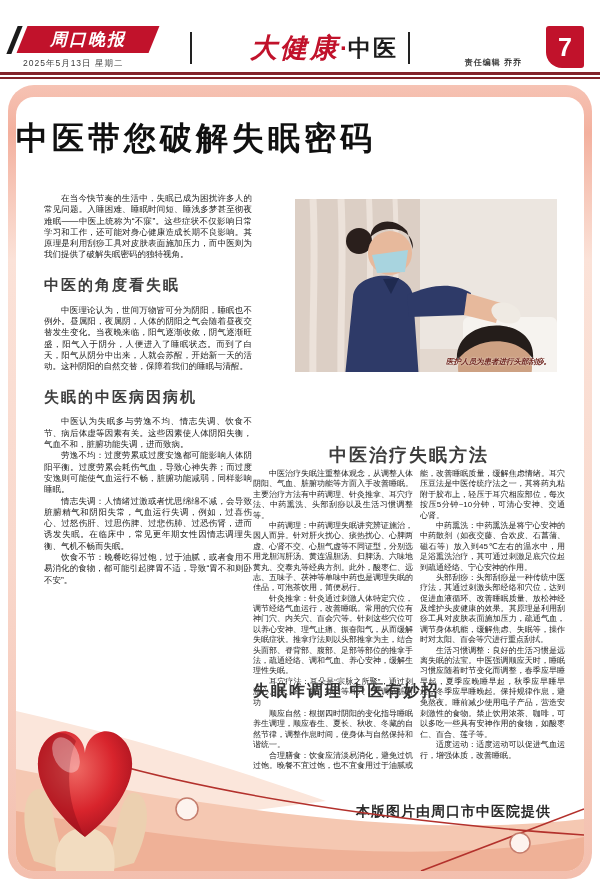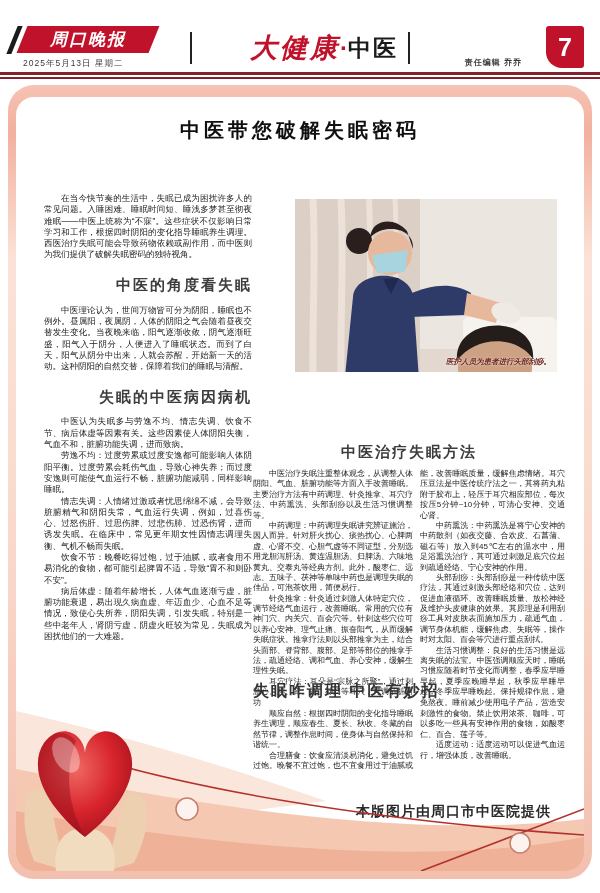--- a/index.html
+++ b/index.html
@@ -19,34 +19,34 @@
   .editor { position:absolute; right:78px; top:57px; font-size:8px; font-weight:bold; color:#3a3a3a; letter-spacing:1px; }
   .page-num { position:absolute; right:16px; top:26px; width:38px; height:42px; background:#c1122b; color:#fff; font-size:25px; font-weight:bold; display:flex; align-items:center; justify-content:center; border-radius:3px 3px 3px 16px; }
   .rule-top { position:absolute; left:0; right:0; top:72px; height:2.5px; background:#82222a; }
   .rule-bottom { position:absolute; left:0; right:0; top:77px; height:1.5px; background:#82222a; }
 
   
   .panel-frame { position:absolute; left:8px; top:85px; width:584px; height:794px; border-radius:26px;
     background:linear-gradient(180deg,#f6c3b4 0%,#f3b09e 6%,#fbe2d8 22%,#f9d8cc 60%,#f3bfae 100%); }
   .panel { position:absolute; left:16px; top:97px; width:568px; height:774px; background:#fff; border-radius:18px; overflow:hidden; }
 
-  .headline { position:absolute; left:0; right:0; top:20px; text-align:center; font-size:20px; font-weight:900; color:#101010; letter-spacing:4px; }
+  .headline { position:absolute; left:0; right:0; top:20px; font-size:32px; font-weight:900; color:#101010; letter-spacing:4px; }
 
   
   .left-col { position:absolute; left:28px; top:96px; width:208px; height:468px; overflow:hidden; }
   .body-text { font-size:8.5px; line-height:1.33; color:#1c1c1c; text-align:justify; }
   .body-text p { text-indent:2em; }
-  .col-heading { font-size:15px; font-weight:bold; color:#3d3d3d; letter-spacing:2px; text-align:right; margin:14px 0 10px 0; }
+  .col-heading { font-size:15px; font-weight:bold; color:#3d3d3d; letter-spacing:2px; text-align:left; margin:14px 0 10px 0; }
 
   
   .photo { position:absolute; left:279px; top:102px; width:262px; height:173px; background:#5eead4; overflow:hidden; }
   .photo-caption { position:absolute; right:6px; bottom:5px; font-size:7.5px; font-style:italic; font-weight:bold; color:#6e241d; text-shadow:0 0 2px #fff; }
 
   
-  .treat-heading { position:absolute; left:237px; top:346px; width:312px; text-align:center; font-size:15px; font-weight:bold; color:#3d3d3d; letter-spacing:2px; }
+  .treat-heading { position:absolute; left:237px; top:346px; width:312px; text-align:center; font-size:18px; font-weight:bold; color:#3d3d3d; letter-spacing:2px; }
   .col-a { position:absolute; left:237px; top:372px; width:160px; height:238px; overflow:hidden; }
   .col-b { position:absolute; left:404px; top:372px; width:145px; height:238px; overflow:hidden; }
   .col-a .body-text, .col-b .body-text, .col-a p, .col-b p { font-size:8px; line-height:1.3; }
 
   
   .cohost { position:absolute; left:59px; top:572px; width:155px; height:78px; background:#bf1527; display:flex; flex-direction:column; align-items:center; justify-content:center; gap:8px; }
   .cohost .label { color:#ffffff; font-size:15px; font-weight:bold; letter-spacing:3px; }
   .cohost .name { color:#ffd24a; font-size:15px; font-weight:bold; letter-spacing:2px; }
 
   
@@ -80,29 +80,28 @@
   <div class="page-num">7</div>
   <div class="rule-top"></div>
   <div class="rule-bottom"></div>
 
   <div class="panel-frame"></div>
   <div class="panel">
 
     <div class="headline">中医带您破解失眠密码</div>
 
     <div class="left-col body-text">
-      <p>在当今快节奏的生活中，失眠已成为困扰许多人的常见问题。入睡困难、睡眠时间短、睡浅多梦甚至彻夜难眠——中医上统称为“不寐”。这些症状不仅影响日常学习和工作，根据四时阴阳的变化指导睡眠养生调理。西医治疗失眠可能会导致药物依赖或副作用，而中医则为我们提供了破解失眠密码的独特视角。</p>
+      <p>在当今快节奏的生活中，失眠已成为困扰许多人的常见问题。入睡困难、睡眠时间短、睡浅多梦甚至彻夜难眠——中医上统称为“不寐”。这些症状不仅影响日常学习和工作，还可能对身心健康造成长期不良影响。其原理是利用刮痧工具对皮肤表面施加压力，而中医则为我们提供了破解失眠密码的独特视角。</p>
       <div class="col-heading">中医的角度看失眠</div>
       <p>中医理论认为，世间万物皆可分为阴阳，睡眠也不例外。昼属阳，夜属阴，人体的阴阳之气会随着昼夜交替发生变化。当夜晚来临，阳气逐渐收敛，阴气逐渐旺盛，阳气入于阴分，人便进入了睡眠状态。而到了白天，阳气从阴分中出来，人就会苏醒，开始新一天的活动。这种阴阳的自然交替，保障着我们的睡眠与清醒。</p>
       <div class="col-heading">失眠的中医病因病机</div>
       <p>中医认为失眠多与劳逸不均、情志失调、饮食不节、病后体虚等因素有关。这些因素使人体阴阳失衡，气血不和，脏腑功能失调，进而致病。</p>
       <p>劳逸不均：过度劳累或过度安逸都可能影响人体阴阳平衡。过度劳累会耗伤气血，导致心神失养；而过度安逸则可能使气血运行不畅，脏腑功能减弱，同样影响睡眠。</p>
       <p>情志失调：人情绪过激或者忧思绵绵不减，会导致脏腑精气和阴阳失常，气血运行失调，例如，过喜伤心、过怒伤肝、过思伤脾、过悲伤肺、过恐伤肾，进而诱发失眠。在临床中，常见更年期女性因情志调理失衡、气机不畅而失眠。</p>
       <p>饮食不节：晚餐吃得过饱，过于油腻，或者食用不易消化的食物，都可能引起脾胃不适，导致“胃不和则卧不安”。</p>
-      <p>病后体虚：随着年龄增长，人体气血逐渐亏虚，脏腑功能衰退，易出现久病血虚、年迈血少、心血不足等情况，致使心失所养，阴阳失调，引发失眠，特别是一些中老年人，肾阴亏虚，阴虚火旺较为常见，失眠成为困扰他们的一大难题。</p>
     </div>
 
     <div class="photo">
       <svg width="262" height="237" viewBox="0 0 262 237" xmlns="http://www.w3.org/2000/svg">
         <rect x="0" y="0" width="262" height="237" fill="#e3d8cf"></rect>
         <rect x="0" y="0" width="125" height="237" fill="#dccfc5"></rect>
         <path d="M18,0 C22,80 14,160 20,237" stroke="#ece2da" stroke-width="7" fill="none"></path>
         <path d="M46,0 C50,80 42,160 48,237" stroke="#ece2da" stroke-width="7" fill="none"></path>
         <path d="M74,0 C78,80 70,160 76,237" stroke="#ece2da" stroke-width="6" fill="none"></path>
         <path d="M100,0 C104,80 96,160 102,237" stroke="#ece2da" stroke-width="5" fill="none"></path>

